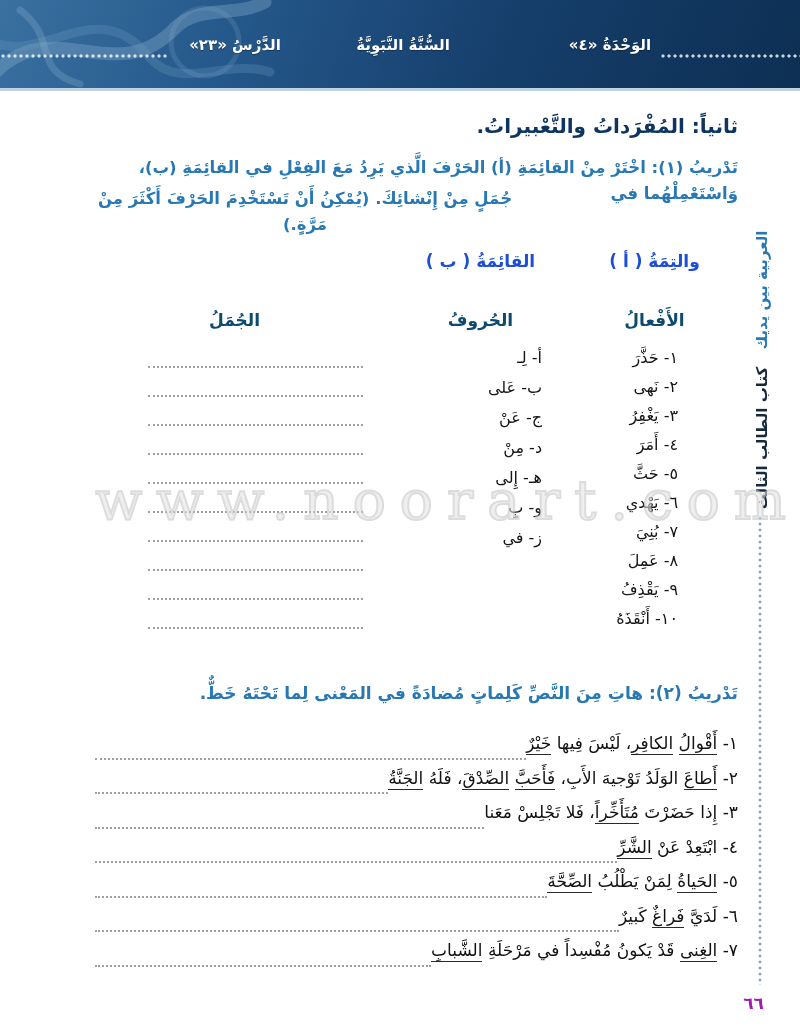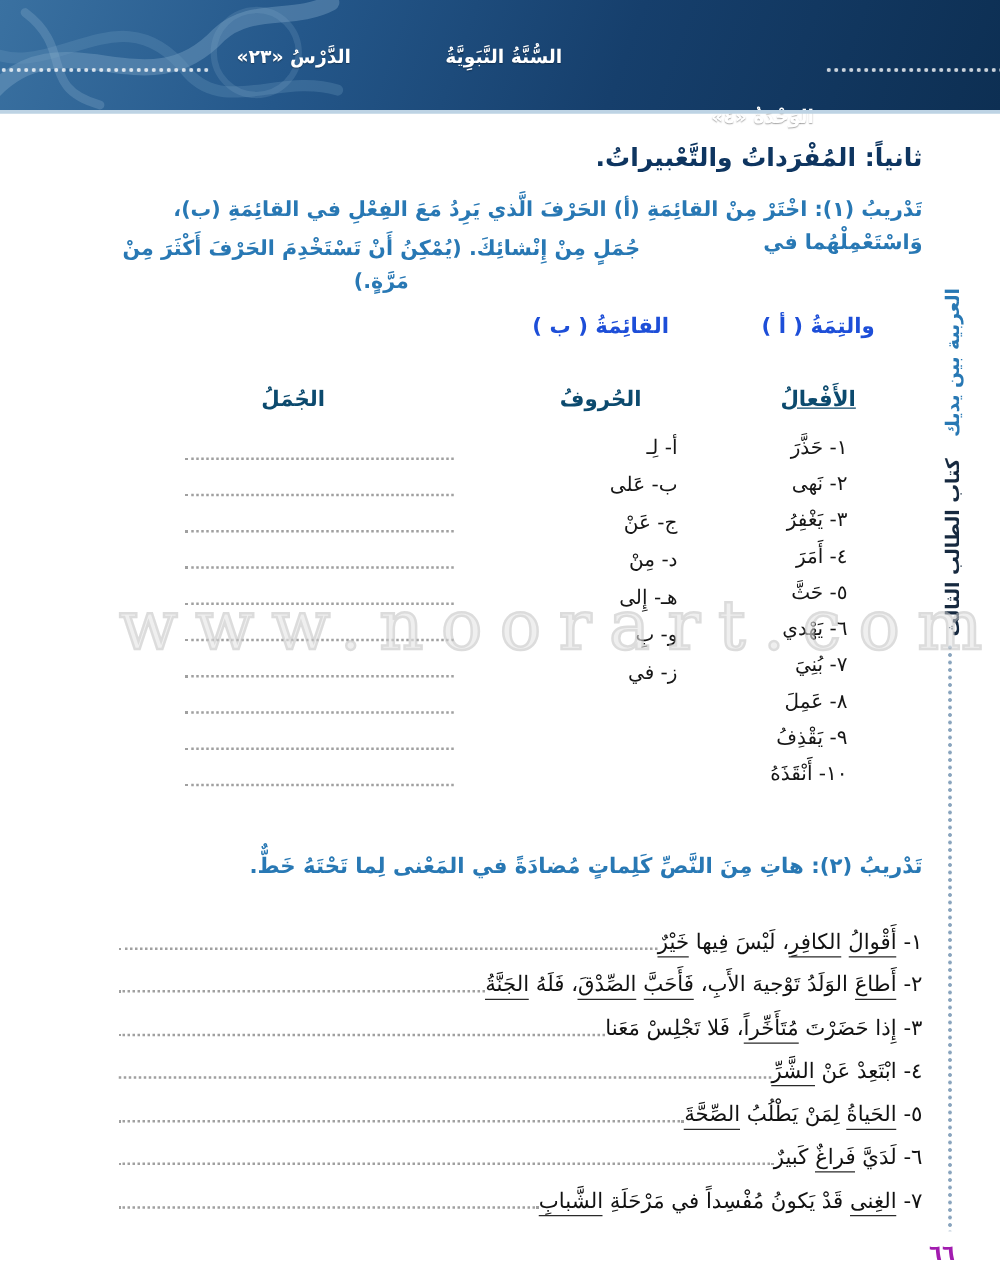--- a/index.html
+++ b/index.html
@@ -11,21 +11,21 @@
   
   .header-band {
     position:absolute; top:0; left:0; width:800px; height:88px;
     background:linear-gradient(110deg,#3a71a1 0%,#24578a 30%,#163f6c 62%,#0d2f53 100%);
   }
   .header-band svg { position:absolute; top:0; left:0; }
   .hdr-text {
     position:absolute; top:36px; color:#ffffff; font-weight:bold; font-size:15px;
     text-align:center; white-space:nowrap; text-shadow:0 1px 1px rgba(0,0,0,.35);
   }
-  .hdr-unit   { left:540px; width:140px;margin-top:48px; }
+  .hdr-unit   { left:540px; width:140px; }
   .hdr-title  { left:328px; width:150px; }
   .hdr-lesson { left:160px; width:150px; }
   .chain {
     position:absolute; top:53px; height:6px;
     background-image:radial-gradient(circle at 3px 3px, rgba(255,255,255,.78) 1.4px, transparent 1.8px);
     background-size:6px 6px; background-repeat:repeat-x;
   }
   .chain-left  { left:0;    width:168px; }
   .chain-right { left:660px; width:140px; }
   .header-rule { position:absolute; top:88px; left:0; width:800px; height:3px; background:#bdd3e4; }
@@ -47,21 +47,21 @@
   .section-title { position:absolute; top:114px; right:62px; font-size:20px; font-weight:bold; color:#0e3560; }
   .ex-blue { color:#2878b4; font-weight:bold; font-size:16.5px; }
   .ex1-l1 { position:absolute; top:155px; right:62px; left:56px; text-align:right; line-height:26px; }
   .ex1-l2 { position:absolute; top:186px; right:278px; left:88px; text-align:center; line-height:26px; }
 
   .col-head { position:absolute; text-align:center; font-weight:bold; font-size:17px; white-space:nowrap; }
   .blue-head { color:#1d4ed8; }
   .dark-head { color:#0c4a6e;margin-top:16px; }
   .hdr-a { top:251px; left:592px; width:125px; }
   .hdr-b { top:251px; left:418px; width:125px; }
-  .sub-a { top:294px; left:592px; width:125px;text-decoration:underline; }
+  .sub-a { top:294px; left:592px; width:125px; }
   .sub-b { top:294px; left:418px; width:125px; }
   .hdr-j { top:294px; left:172px; width:125px; }
 
   .verbs   { position:absolute; top:343px; right:122px; width:165px; direction:rtl; text-align:right; }
   .verbs   .item { line-height:29px; height:29px; font-size:16px; color:#161616; white-space:nowrap; }
   .letters { position:absolute; top:343px; right:258px; width:145px; direction:rtl; text-align:right; }
   .letters .item { line-height:30px; height:30px; font-size:16px; color:#161616; white-space:nowrap; }
 
   .answers { position:absolute; top:343px; left:148px; width:215px; }
   .dotline { position:relative; height:29px; }
@@ -74,21 +74,21 @@
   .watermark {
     position:absolute; top:468px; left:0; width:800px; text-align:right;
     font-family:"DejaVu Serif", serif; font-size:55px; letter-spacing:14px;
     color:#e6e6e6; -webkit-text-stroke:2px #c6c6c6; opacity:.6;
     direction:ltr; white-space:nowrap; pointer-events:none; z-index:6;
   }
 
   
   .ex2-head { position:absolute; top:683px; right:62px; left:56px; text-align:right; font-size:17px; }
   .ex2-rows { position:absolute; top:731px; right:62px; left:95px; }
-  .s-row { display:flex; direction:rtl; align-items:flex-end; height:34.5px; }
+  .s-row { display:flex; direction:rtl; height:34.5px; }
   .s-text { white-space:nowrap; font-size:17px; color:#121212; line-height:24px; }
   .s-text u { text-decoration:none; border-bottom:1.6px solid #2a2a2a; padding-bottom:1px; }
   .s-num { letter-spacing:1px; }
   .s-dots { flex:1 1 auto; border-bottom:2px dotted #a0a0a0; margin-bottom:6px; min-width:10px; }
 
   .page-num { position:absolute; top:993px; right:36px; font-size:17px; font-weight:bold; color:#a21caf; }
 </style>
 </head>
 <body>
 

